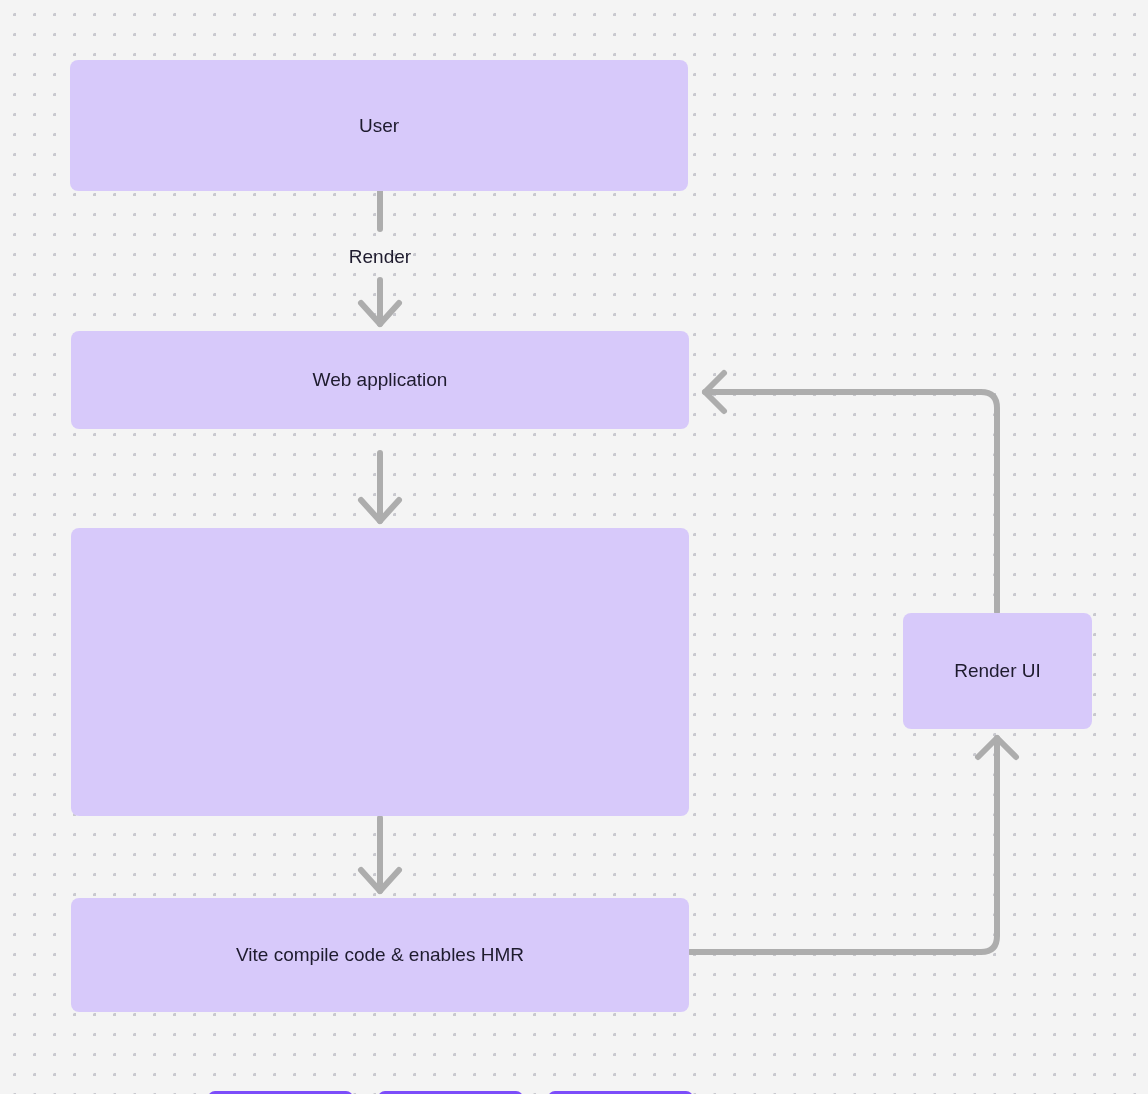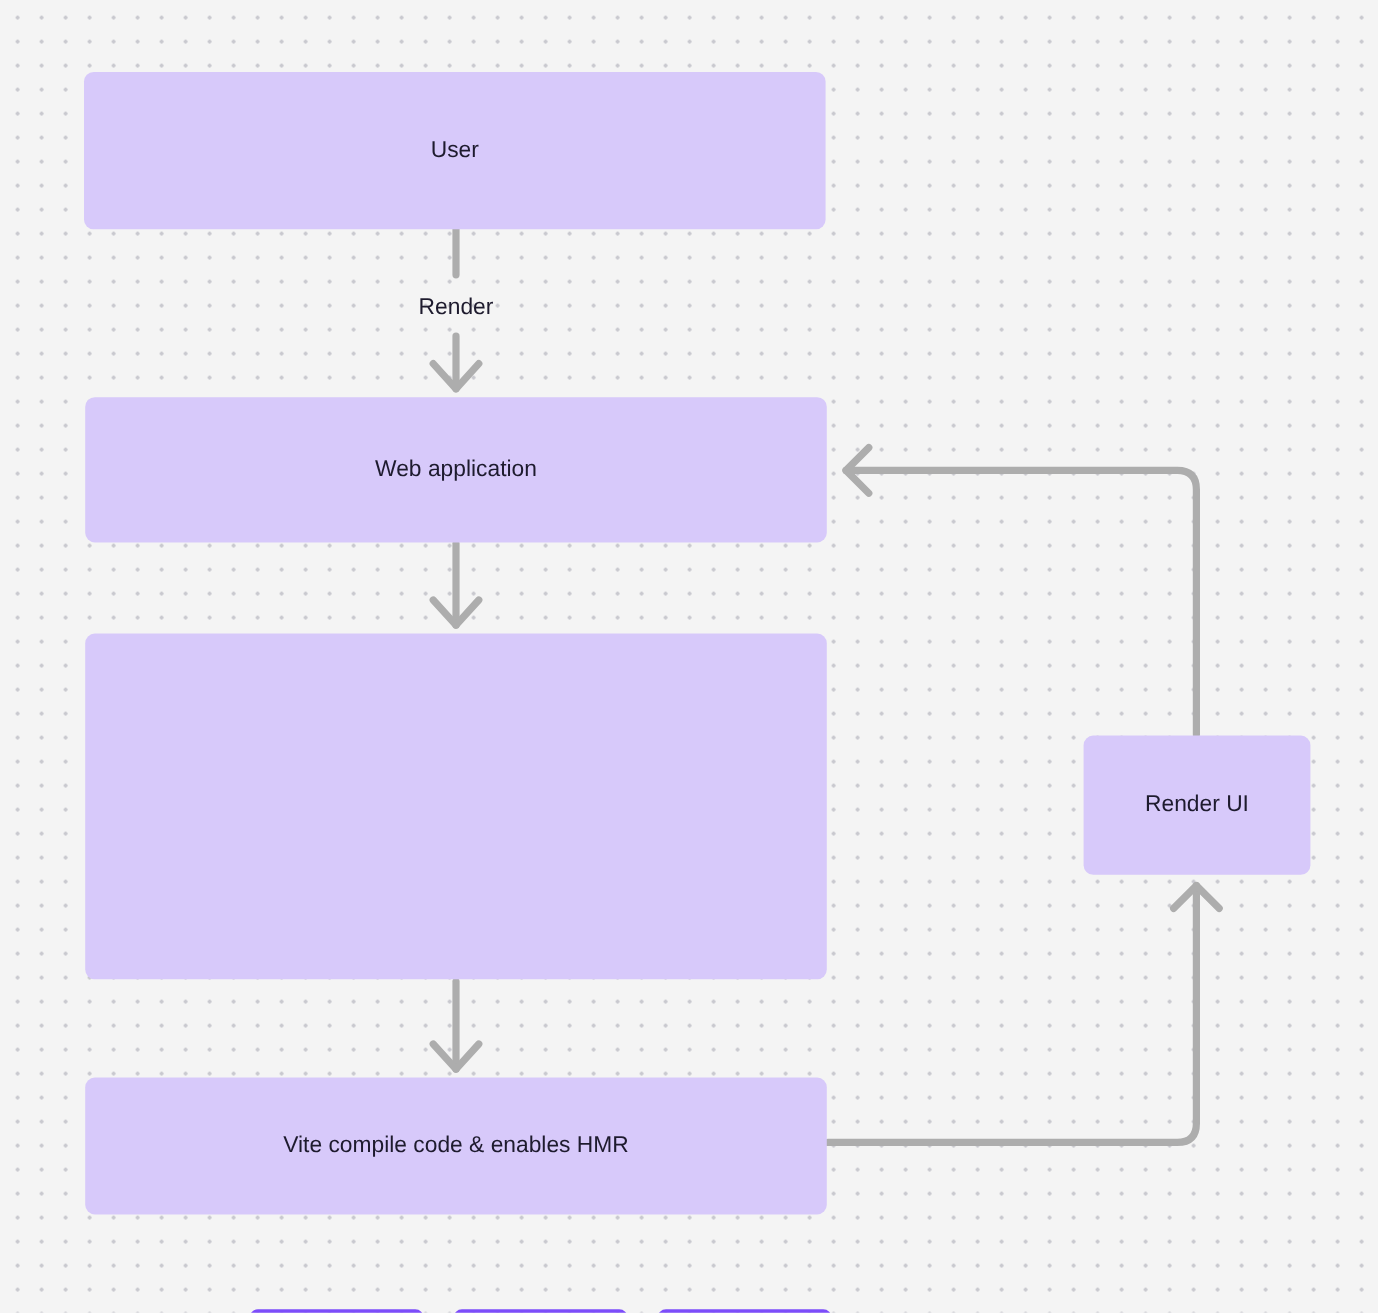--- a/index.html
+++ b/index.html
@@ -52,21 +52,21 @@
     line-height: 1.55;
     padding: 4px 6px;
   }
   .node-group {
     position: absolute;
     box-sizing: border-box;
     background-color: #d7c9fa;
     border-radius: 8px;
   }
   .node-user      { left: 70px;  top: 60px;  width: 618px; height: 131px; }
-  .node-webapp    { left: 71px;  top: 331px; width: 618px; height: 121px; }
+  .node-webapp    { left: 71px;  top: 331px; width: 618px; height: 98px; }
   .node-components{ left: 71px;  top: 528px; width: 618px; height: 288px; }
   .node-vite      { left: 71px;  top: 898px; width: 618px; height: 114px; }
   .node-render    { left: 903px; top: 613px; width: 189px; height: 116px; }
   .node-html      { left: 137px; top: 563px; width: 145px; height: 111px; }
   .node-css       { left: 307px; top: 563px; width: 145px; height: 111px; }
   .node-js        { left: 477px; top: 563px; width: 145px; height: 111px; }
   #edges {
     position: absolute;
     left: 0;
     top: 0;

